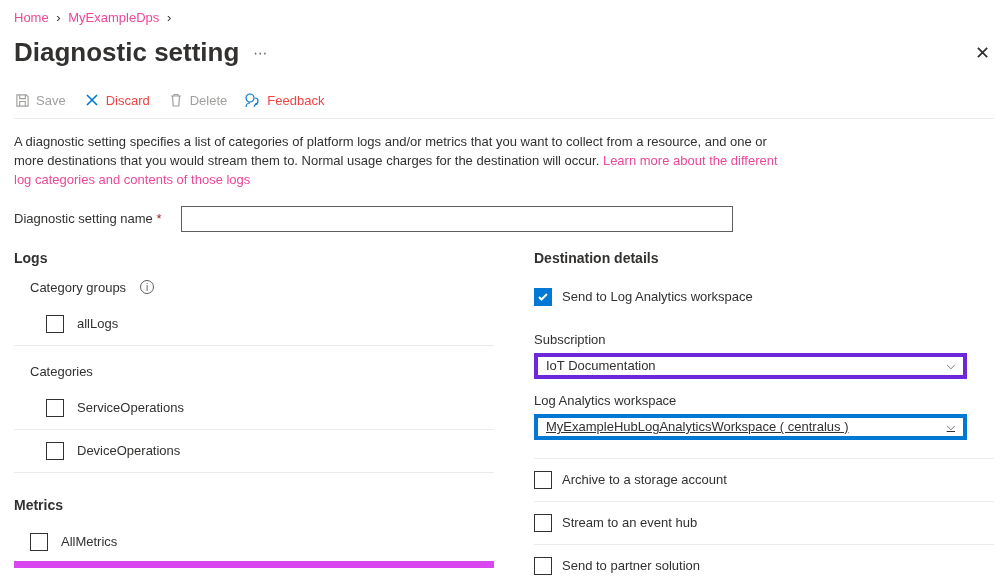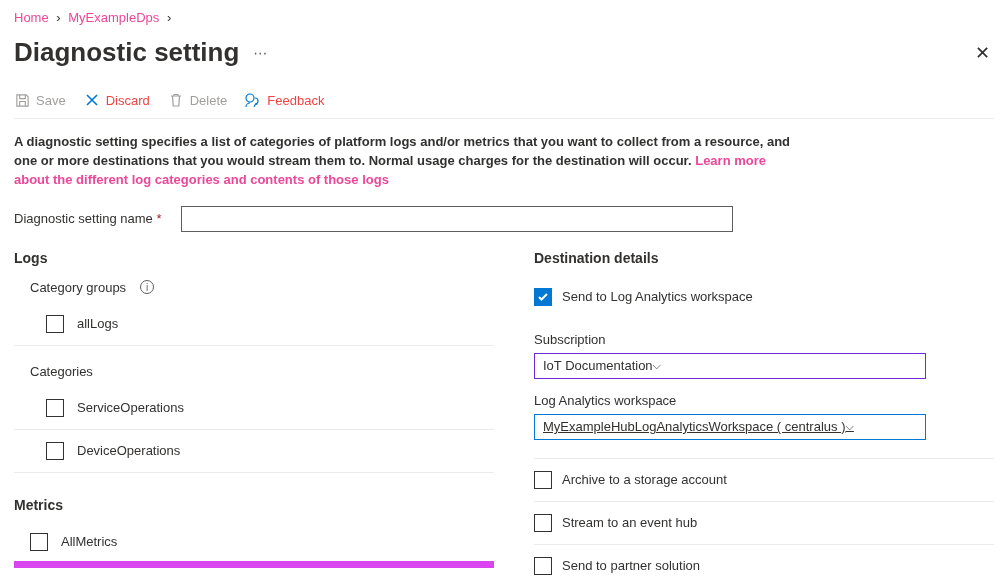--- a/index.html
+++ b/index.html
@@ -18,21 +18,21 @@
   .title-left { display: flex; align-items: center; gap: 10px; }
   h1 { font-size: 26px; font-weight: 600; }
   .ellipsis { color: #605e5c; font-size: 14px; padding: 0 4px; cursor: pointer; }
   .close-x { font-size: 18px; font-weight: 300; color: #323130; cursor: pointer; padding: 4px; }
 
   .toolbar { display: flex; gap: 18px; padding: 6px 0 10px 0; border-bottom: 1px solid #edebe9; }
   .tool-btn { display: flex; align-items: center; gap: 6px; font-size: 13px; cursor: pointer; color: #ef4444; }
   .tool-btn.disabled { color: #a19f9d; cursor: default; }
   .tool-icon { width: 16px; height: 16px; display: inline-flex; align-items: center; justify-content: center; }
 
-  .description { font-size: 13px; line-height: 1.45; padding: 14px 0 10px 0; max-width: 780px; font-weight: bold; }
+  .description { font-size: 13px; line-height: 1.45; padding: 14px 0 10px 0; max-width: 780px; }
 
   .form-row { display: flex; align-items: center; gap: 20px; padding: 6px 0 18px 0; }
   .label { font-size: 13px; }
   .req { color: #a4262c; }
   input[type=text].name-input { width: 552px; height: 26px; border: 1px solid #605e5c; padding: 0 8px; font-size: 13px; }
 
   .columns { display: flex; gap: 40px; }
   .col-left { flex: 0 0 480px; }
   .col-right { flex: 1; }
 
@@ -42,21 +42,21 @@
 
   .cb-row { display: flex; align-items: center; gap: 13px; padding: 8px 0; }
   .cb-row.indented { padding-left: 32px; border-bottom: 1px solid #edebe9; padding-top: 12px; padding-bottom: 12px; }
   .cb-row.indented1 { padding-left: 10px; border-bottom: 7px solid #d946ef; padding-top: 10px; padding-bottom: 10px; }
   .cb { width: 18px; height: 18px; border: 1px solid #323130; display: inline-flex; align-items: center; justify-content: center; cursor: pointer; flex-shrink: 0; }
   .cb.checked { background: #0078d4; border-color: #0078d4; color: #fff; }
 
   .dest-row { display: flex; align-items: center; gap: 10px; padding: 12px 0; border-bottom: 1px solid #edebe9; }
   .dest-row:first-of-type { padding-top: 0; }
   .field-label { font-size: 13px; margin: 14px 0 6px 0; }
-  .select { width: 392px; height: 26px; border: 1px solid #6d28d9; display: flex; align-items: center; padding: 0 8px; font-size: 13px; cursor: pointer; }
+  .select { width: 433px; height: 26px; border: 4px solid #6d28d9; display: flex; align-items: center; justify-content: space-between; padding: 0 8px; font-size: 13px; cursor: pointer; }
   .select.active { border-color: #0078d4; text-decoration: underline; }
   .chevron { font-size: 11px; color: #605e5c; }
 
   .sub-panel { padding: 0 0 18px 0; border-bottom: 1px solid #edebe9; }
 </style>
 </head>
 <body>
 
 <div class="breadcrumbs">
   <a>Home</a>

